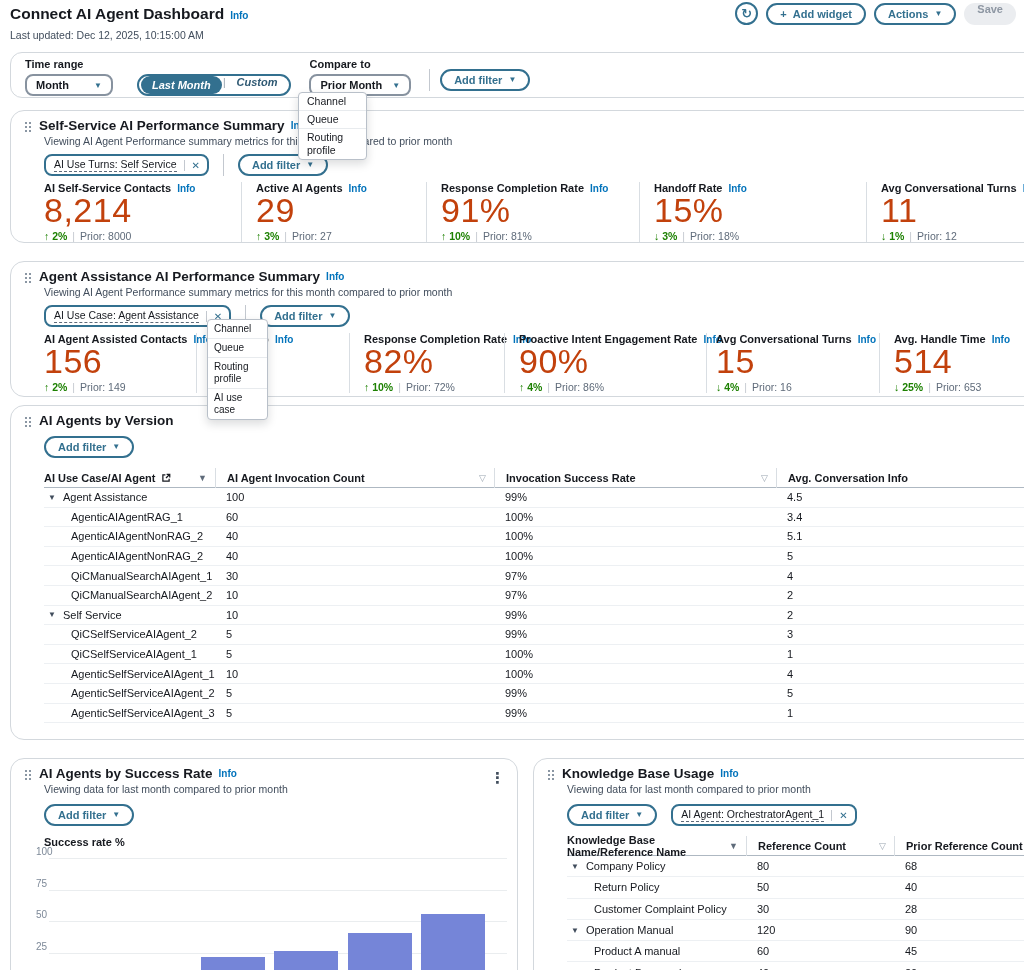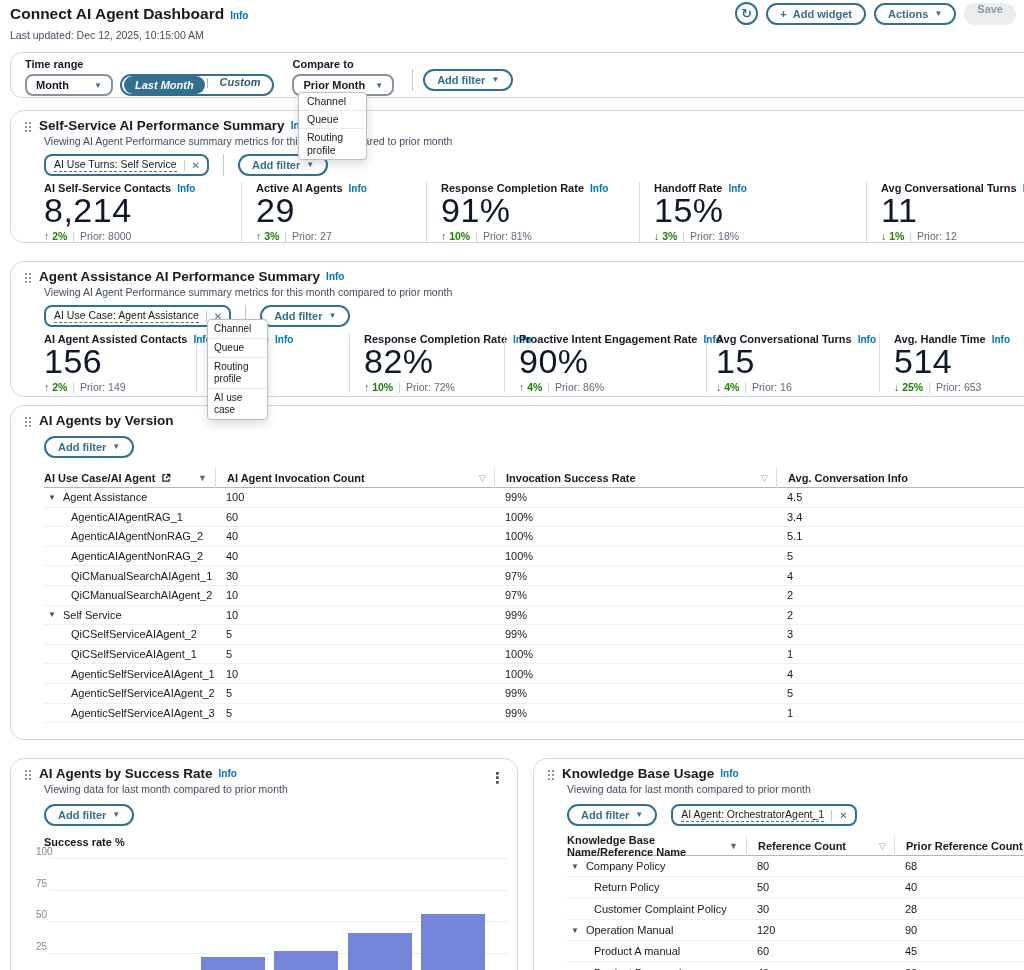--- a/index.html
+++ b/index.html
@@ -35,21 +35,21 @@
   .hdr-sub { font-size:10.5px; color:#414D5C; margin-top:6px; }
   .hdr-actions { position:absolute; right:8px; top:2px; display:flex; align-items:center; gap:8px; }
   .roundbtn { width:23px; height:23px; border:2px solid #33708F; border-radius:50%; color:#33708F; font-weight:bold;
               display:flex; align-items:center; justify-content:center; font-size:13px; background:#fff; cursor:pointer; }
   .savebtn { border:none; background:#EBEDF0; color:#8E97A3; font-weight:bold; font-size:11px; border-radius:16px; height:22px; padding:0 13px; }
 
   
   .filterbar { position:absolute; left:10px; top:52px; width:1060px; height:46px; border:1px solid #D3D8DD; border-radius:12px;
                padding:5px 14px; display:flex; gap:18px; }
   .fgroup .flabel { font-size:11px; font-weight:bold; margin-bottom:4px; }
-  .fcontrols { display:flex; align-items:center; gap:7px; }
+  .fcontrols { display:flex; align-items:center; gap:24px; }
   .seg { display:inline-flex; align-items:flex-start; border:2px solid #33708F; border-radius:16px; height:22px; padding:0 2px; background:#fff;font-style:italic; }
   .seg .on { background:#33708F; color:#fff; font-weight:bold; font-size:11px; border-radius:16px; height:18px; display:inline-flex; align-items:center; padding:0 11px; cursor:pointer; }
   .seg .sep { color:#9AA5B1; margin:0 1px; font-size:11px; }
   .seg .off { color:#2F5973; font-weight:bold; font-size:11px; padding:0 10px; cursor:pointer; }
   .fb-add { align-self:flex-end; margin-bottom:1px; display:flex; align-items:center; gap:10px; }
 
   
   .menu { position:absolute; z-index:60; background:#fff; border:1px solid #B9C0C9; border-radius:4px;
           box-shadow:0 4px 10px rgba(15,20,26,.15); overflow:hidden; }
   .menu-top { left:298px; top:92px; width:69px; }
@@ -59,21 +59,21 @@
   .mi { border-bottom:1px solid #E8EBEE; cursor:pointer; color:#16191F; }
   .mi:last-child { border-bottom:none; }
 
   
   .p-selfservice { left:10px; top:110px; width:1060px; height:133px; }
   .p-agentassist { left:10px; top:261px; width:1060px; height:136px; }
   .metrics { display:flex; margin-top:6px; }
   .metric { padding-right:10px; }
   .metric + .metric { border-left:1px solid #D9DEE3; padding-left:14px; }
   .mlabel { font-size:11px; font-weight:bold; line-height:13px; white-space:nowrap; }
-  .mvalue { font-size:34px; font-weight:300; line-height:28px; margin-top:1px; letter-spacing:.5px; color:#0f172a; }
+  .mvalue { font-size:34px; font-weight:300; line-height:28px; margin-top:1px; letter-spacing:.5px; color:#c2410c; }
   .mdelta { margin-top:6px; font-size:10.5px; white-space:nowrap; }
   .mdelta .trend { color:#1D8102; font-weight:bold; }
   .mdelta .pipe { color:#C3C8CF; margin:0 5px; }
   .mdelta .prior { color:#5F6B7A; }
   .p-selfservice .metric:nth-child(1){ width:197px; } .p-selfservice .metric:nth-child(2){ width:185px; }
   .p-selfservice .metric:nth-child(3){ width:213px; } .p-selfservice .metric:nth-child(4){ width:227px; }
   .p-agentassist .metric:nth-child(1){ width:152px; } .p-agentassist .metric:nth-child(2){ width:153px; }
   .p-agentassist .metric:nth-child(3){ width:155px; } .p-agentassist .metric:nth-child(4){ width:202px; }
   .p-agentassist .metric:nth-child(5){ width:173px;padding-left:9px; }
   .m-clip .mname { display:inline-block; max-width:58px; overflow:hidden; white-space:nowrap; vertical-align:bottom; }

